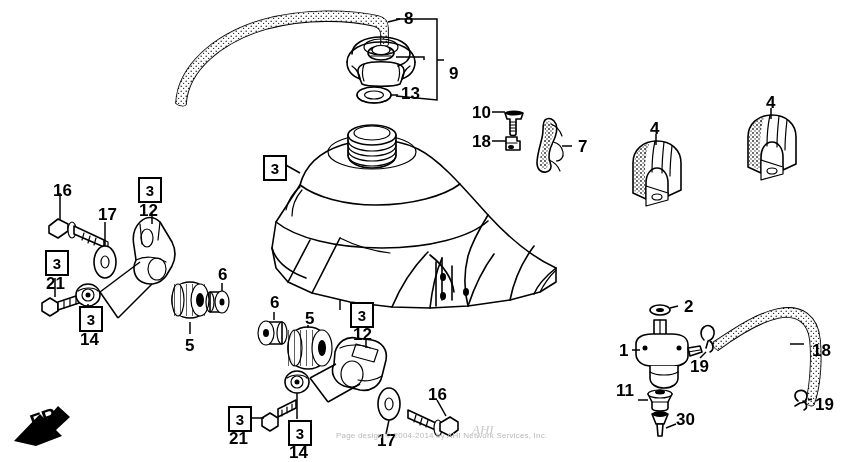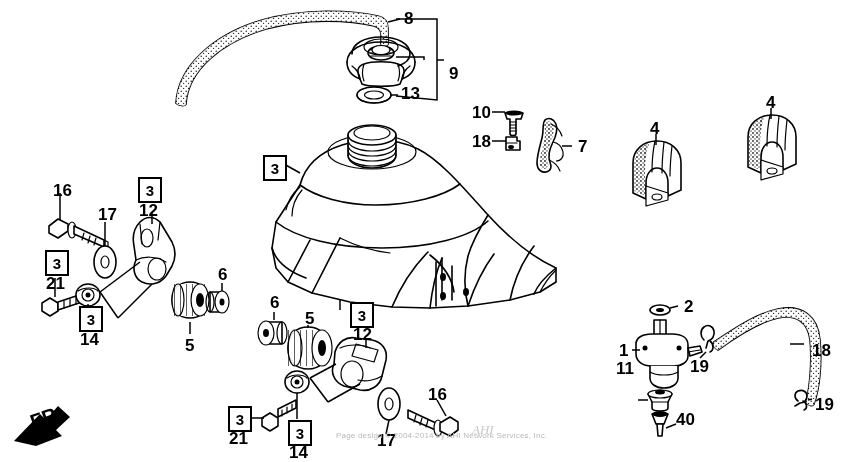--- a/index.html
+++ b/index.html
@@ -433,22 +433,22 @@
   <div class="lbl n" style="left:353px;top:326px;">12</div>
   <div class="boxed" style="left:228px;top:406px;">3</div>
   <div class="lbl n" style="left:229px;top:430px;">21</div>
   <div class="boxed" style="left:288px;top:420px;">3</div>
   <div class="lbl n" style="left:289px;top:444px;">14</div>
   <div class="lbl n" style="left:377px;top:432px;">17</div>
   <div class="lbl n" style="left:428px;top:386px;">16</div>
 
   <div class="lbl n" style="left:684px;top:298px;">2</div>
   <div class="lbl n" style="left:619px;top:342px;">1</div>
-  <div class="lbl n" style="left:616px;top:360px;">11</div>
-  <div class="lbl n" style="left:676px;top:411px;">40</div>
+  <div class="lbl n" style="left:616px;top:382px;">11</div>
+  <div class="lbl n" style="left:676px;top:411px;">30</div>
   <div class="lbl n" style="left:690px;top:358px;">19</div>
   <div class="lbl n" style="left:812px;top:342px;">18</div>
   <div class="lbl n" style="left:815px;top:396px;">19</div>
 
   <div class="frtxt" style="left:30px;top:406px;">FR.</div>
 
   <div class="wm" style="left:336px;top:431px;">Page design © 2004-2014 by AHI Network Services, Inc.</div>
   <div class="wm2" style="left:472px;top:422px;">AHI</div>
 </div>
 

